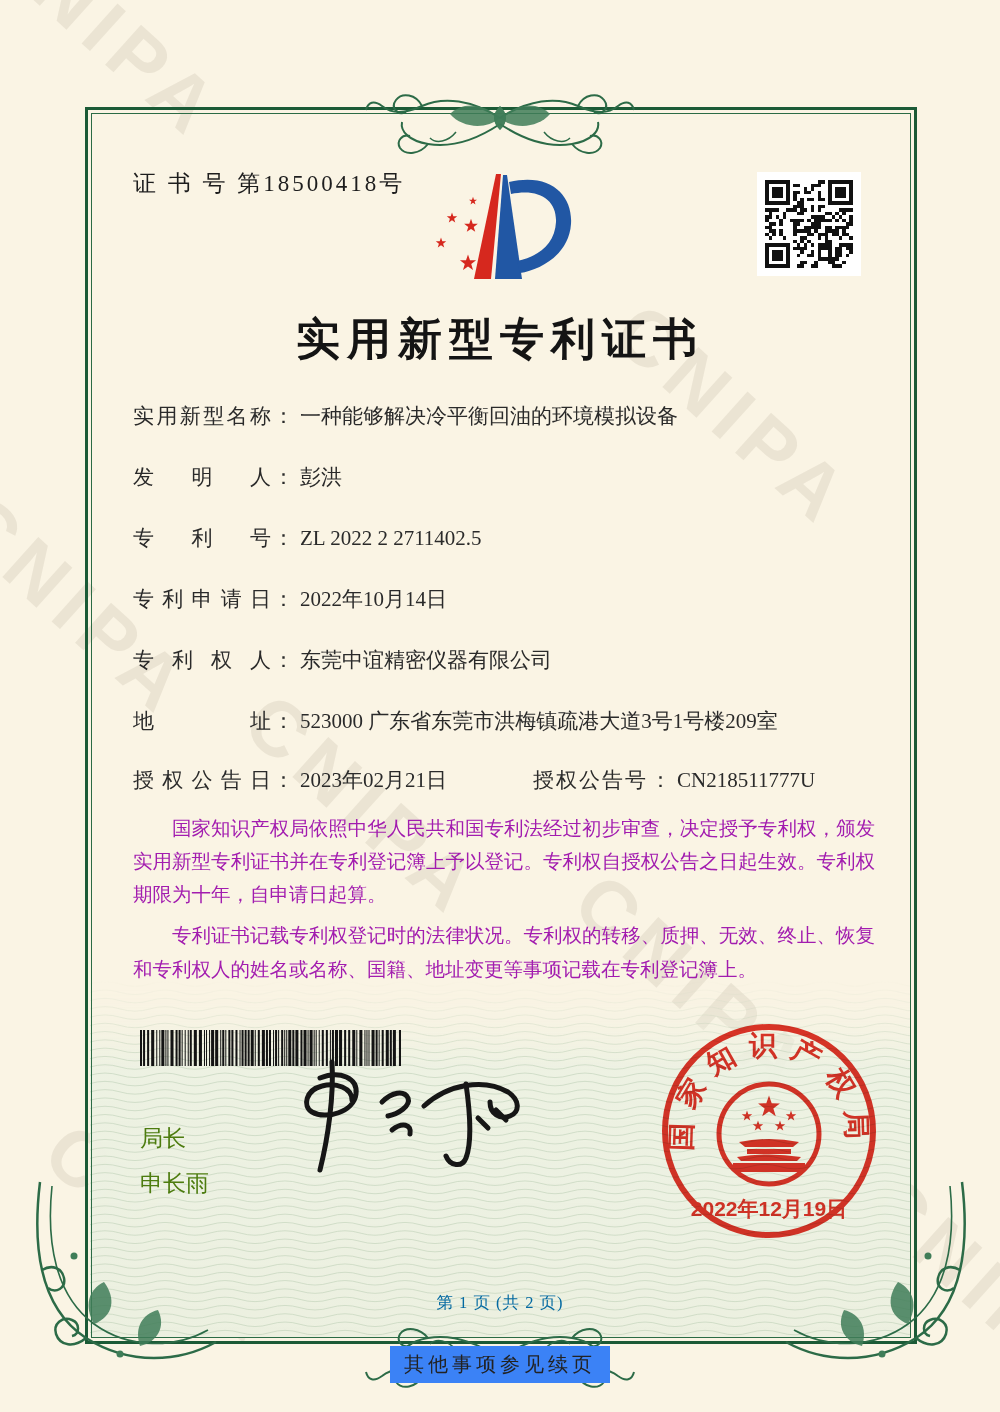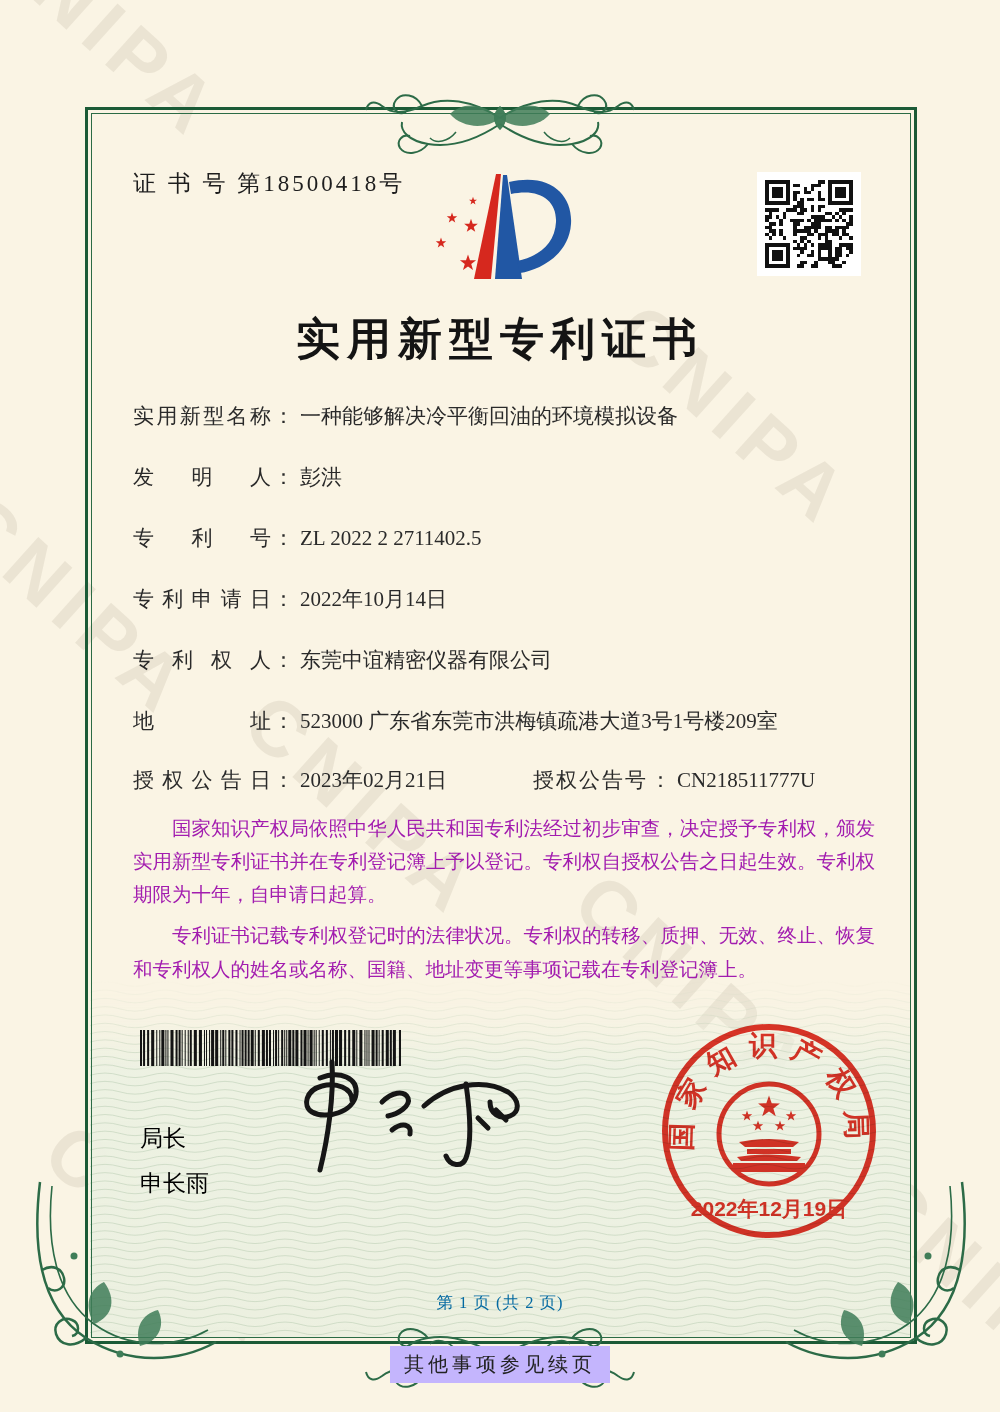--- a/index.html
+++ b/index.html
@@ -28,30 +28,30 @@
   .frow{margin-bottom:33px;white-space:nowrap;}
   .frow.addr{margin-bottom:31px;}
   .flabel{display:inline-block;width:138px;text-align:justify;text-align-last:justify;vertical-align:top;}
   .fsep{display:inline-block;margin:0 6px 0 2px;}
   .pair2{margin-left:86px;}
   .pair2 .flabel2{letter-spacing:2px;}
   .paras{position:absolute;left:133px;top:812px;width:742px;font-size:19.5px;line-height:1.7;color:#a21caf;text-align:justify;}
   .paras p{margin:0 0 8px 0;text-indent:2em;}
   .barcode{position:absolute;left:140px;top:1030px;}
   .director{position:absolute;left:140px;top:1116px;font-family:"Liberation Sans","DejaVu Sans",sans-serif;
-            font-size:23px;color:#000000;line-height:1.95;}
+            font-size:23px;color:#4d7c0f;line-height:1.95;}
   .signature{position:absolute;left:262px;top:1056px;}
   .seal{position:absolute;left:654px;top:1016px;mix-blend-mode:multiply;opacity:.95;}
   .pageinfo{position:absolute;left:0;top:1292px;width:1000px;text-align:center;font-size:16.5px;color:#0369a1;letter-spacing:1px;}
   .orn-top{position:absolute;left:360px;top:70px;}
   .orn-bottom{position:absolute;left:360px;top:1322px;}
   .corner-bl{position:absolute;left:30px;top:1178px;}
   .corner-br{position:absolute;left:780px;top:1178px;transform:scale(-1,1);}
   .footnote{position:absolute;left:0;top:1346px;width:1000px;text-align:center;}
-  .footnote span{display:inline-block;background:#c4b5fd;padding:5px 14px;font-size:20px;letter-spacing:4px;color:#222;}
+  .footnote span{display:inline-block;background:#3b82f6;padding:5px 14px;font-size:20px;letter-spacing:4px;color:#222;}
   .hidden-defs{position:absolute;width:0;height:0;overflow:hidden;}
 </style>
 </head>
 <body>
 
 <div class="page">
 
   <svg class="hidden-defs" aria-hidden="true">
       <defs>
     <path id="star" d="M0,-10 L2.35,-3.24 L9.51,-3.09 L3.8,1.24 L5.88,8.09 L0,4 L-5.88,8.09 L-3.8,1.24 L-9.51,-3.09 L-2.35,-3.24 Z"></path>

